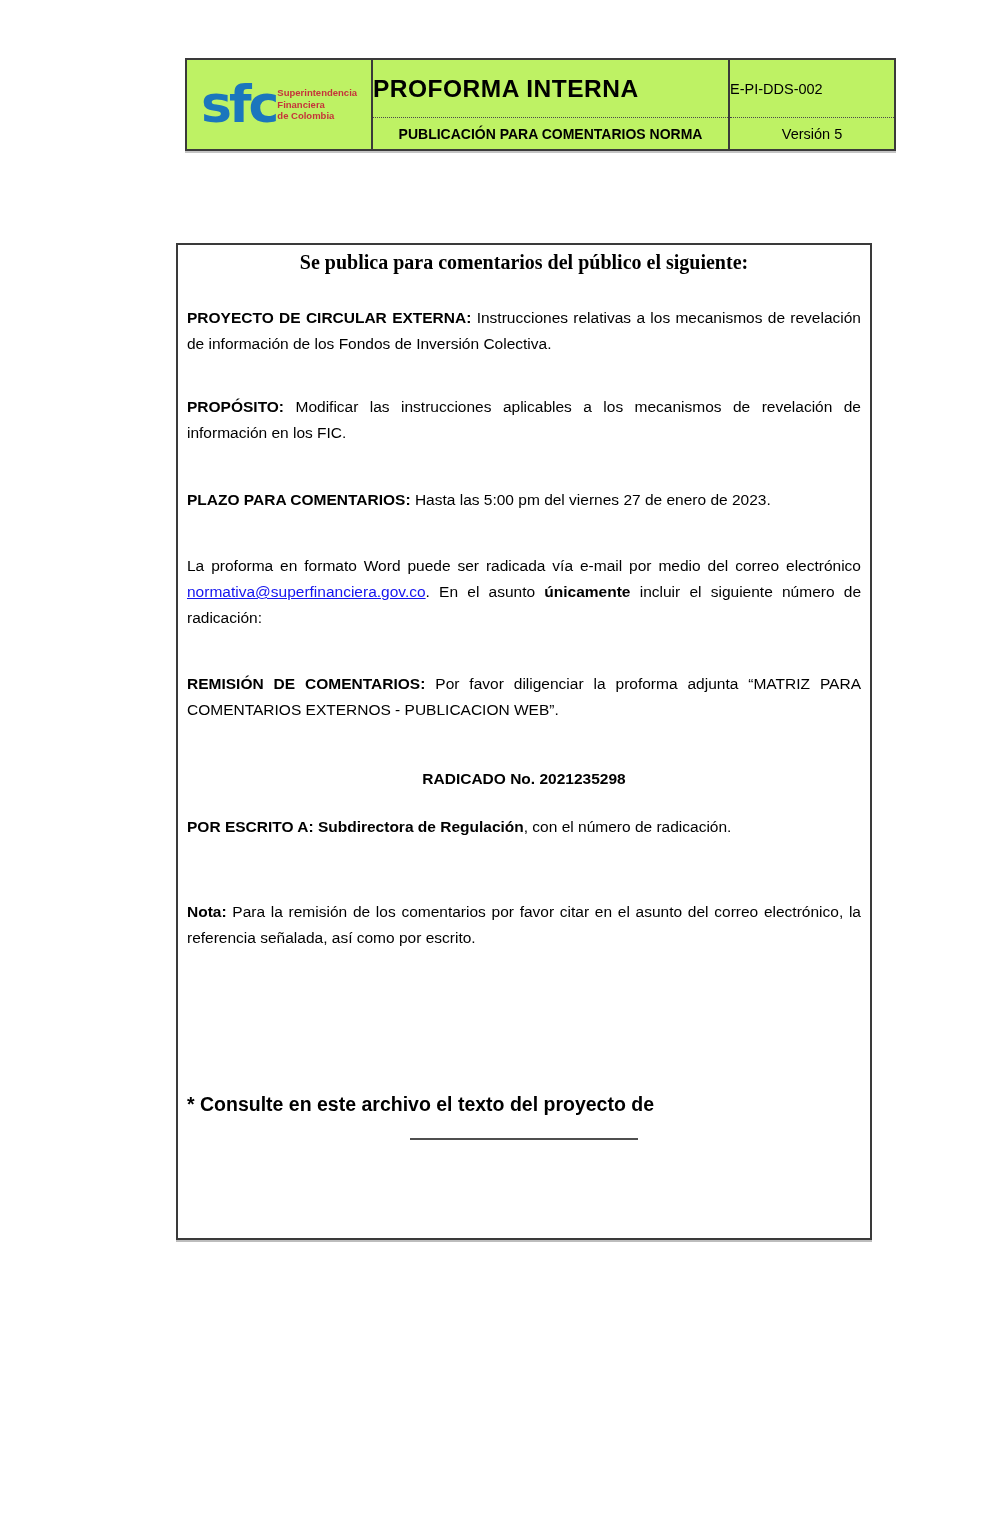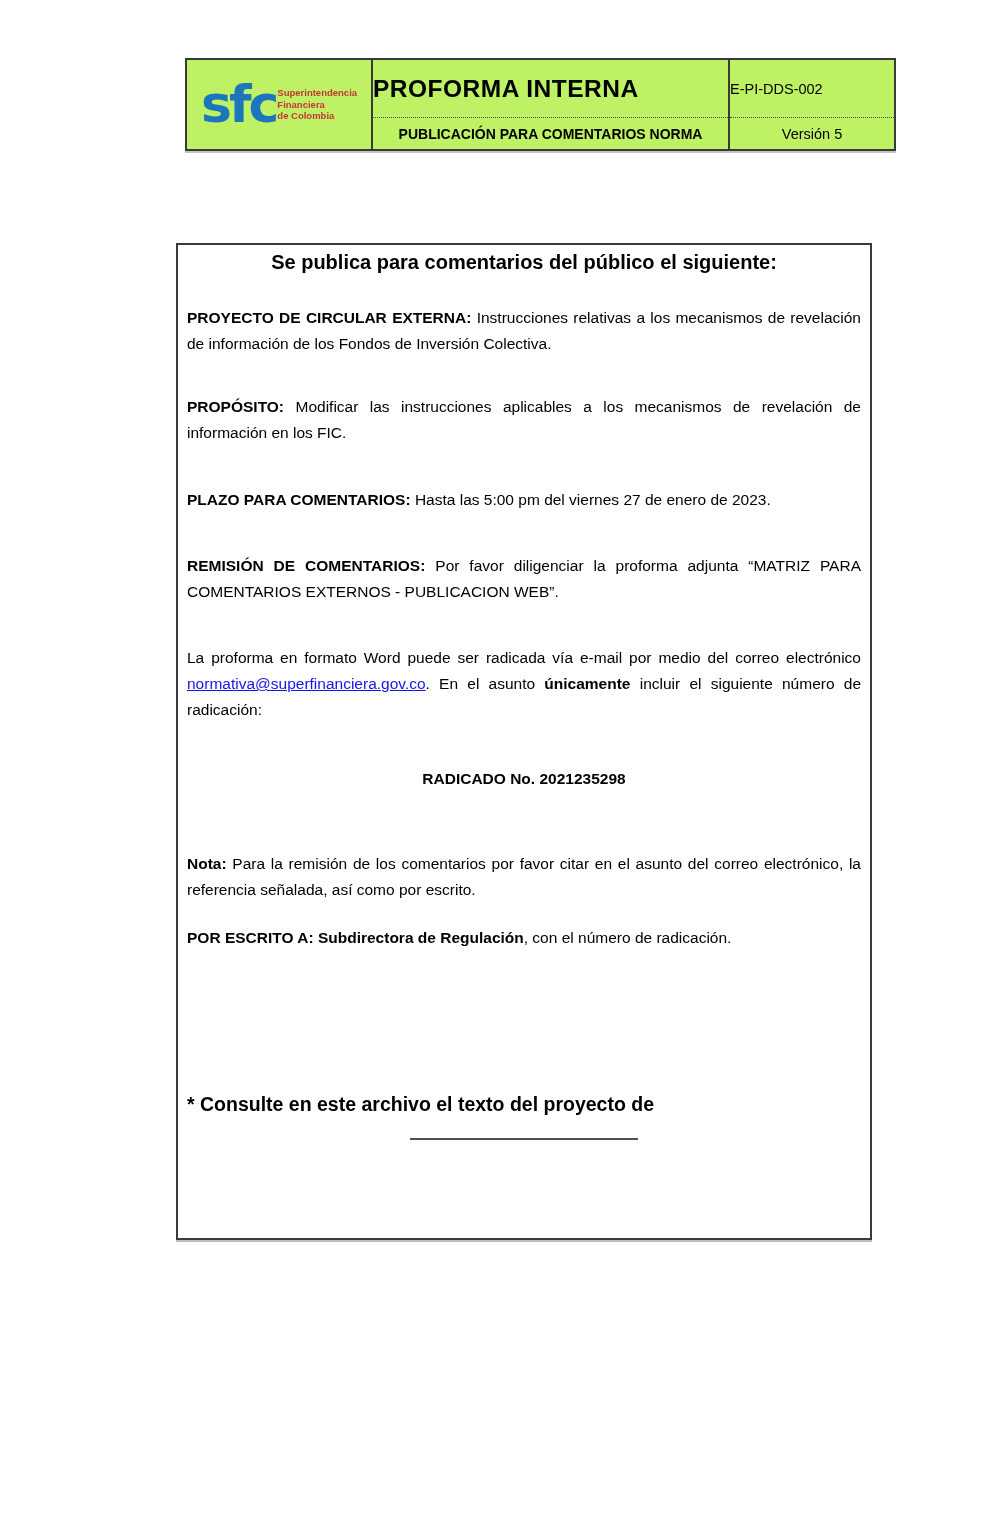--- a/index.html
+++ b/index.html
@@ -66,21 +66,21 @@
     position:absolute; left:176px; top:243px;
     width:696px; height:997px;
     border:2px solid var(--border-dark, #3a3a3a);
     background:#fff;
     padding:5px 9px 0 9px;
     box-shadow:0 2px 0 #bdbdbd;
     overflow:hidden;
   }
   .box-heading {
     font-size:20px; font-weight:bold;
-    text-align:center; line-height:25px;
+    text-align:center; line-height:25px;font-family:Liberation Serif, serif;
   }
   .para {
     font-size:15.5px; line-height:26px;
     text-align:justify;
   }
   .m-p1 { margin-top:30px; }
   .m-p2 { margin-top:37px; }
   .m-p3 { margin-top:41px; }
   .m-p4 { margin-top:40px; }
   .m-p5 { margin-top:40px; }
@@ -141,27 +141,27 @@
 <div class="content-box">
 
   <div class="box-heading">Se publica para comentarios del público el siguiente:</div>
 
   <p class="para m-p1"><b>PROYECTO DE CIRCULAR EXTERNA:</b><span> Instrucciones relativas a los mecanismos de revelación de información de los Fondos de Inversión Colectiva.</span></p>
 
   <p class="para m-p2"><b>PROPÓSITO:</b><span> Modificar las instrucciones aplicables a los mecanismos de revelación de información en los FIC.</span></p>
 
   <p class="para m-p3"><b>PLAZO PARA COMENTARIOS:</b><span> Hasta las 5:00 pm del viernes 27 de enero de 2023.</span></p>
 
+  <p class="para m-p5"><span>La proforma en formato Word puede ser radicada vía e-mail por medio del correo electrónico </span><a href="#" class="email-link">normativa@superfinanciera.gov.co</a><span>. En el asunto </span><b>únicamente</b><span> incluir el siguiente número de radicación:</span></p>
+
   <p class="para m-p4"><b>REMISIÓN DE COMENTARIOS:</b><span> Por favor diligenciar la proforma adjunta “MATRIZ PARA COMENTARIOS EXTERNOS - PUBLICACION WEB”.</span></p>
-
-  <p class="para m-p5"><span>La proforma en formato Word puede ser radicada vía e-mail por medio del correo electrónico </span><a href="#" class="email-link">normativa@superfinanciera.gov.co</a><span>. En el asunto </span><b>únicamente</b><span> incluir el siguiente número de radicación:</span></p>
 
   <p class="radicado">RADICADO No. 2021235298</p>
 
+  <p class="para m-p6"><b>POR ESCRITO A: Subdirectora de Regulación</b><span>, con el número de radicación.</span></p>
+
   <p class="para m-p7"><b>Nota:</b><span> Para la remisión de los comentarios por favor citar en el asunto del correo electrónico, la referencia señalada, así como por escrito.</span></p>
-
-  <p class="para m-p6"><b>POR ESCRITO A: Subdirectora de Regulación</b><span>, con el número de radicación.</span></p>
 
   <div class="footer-note">* Consulte en este archivo el texto del proyecto de</div>
 
   <div class="signature-line"></div>
 
 </div>
 
 </body></html>

